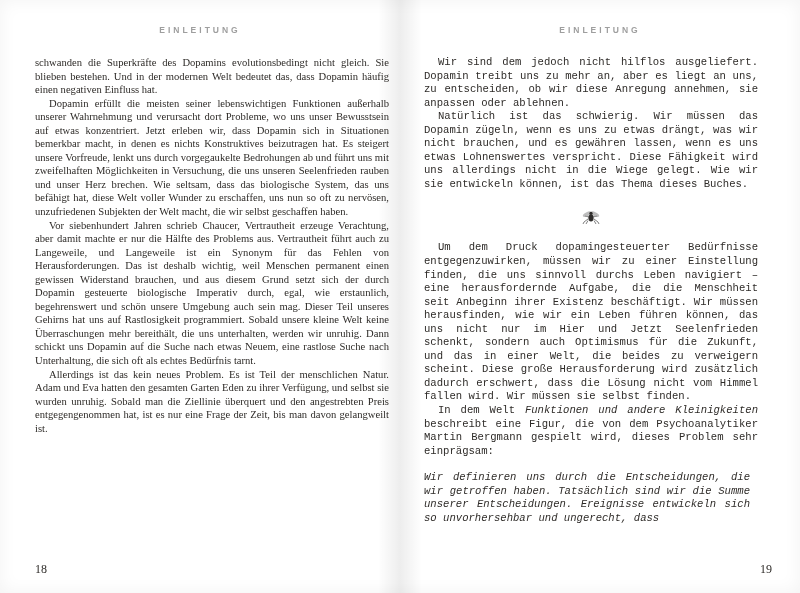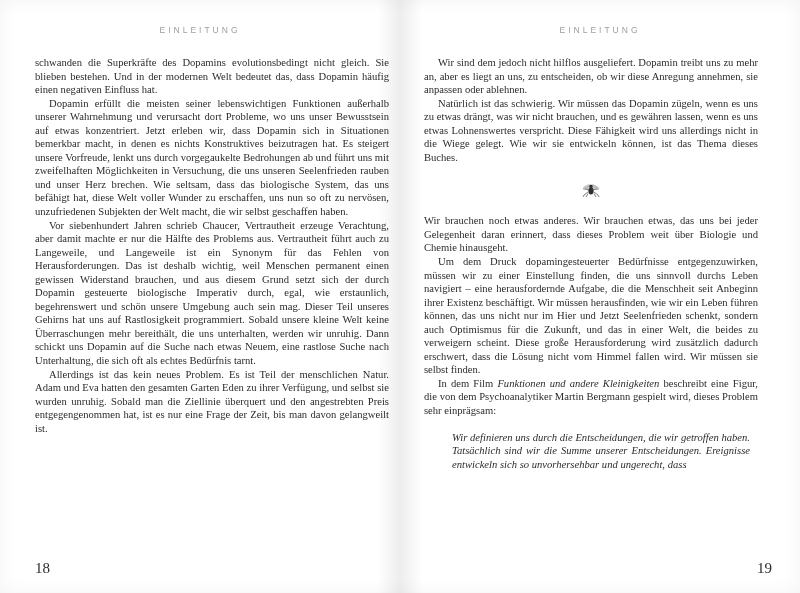--- a/index.html
+++ b/index.html
@@ -28,51 +28,50 @@
     width: 400px; height: 593px;
     box-sizing: border-box;
   }
   .page-header {
     margin-top: 25px;
     text-align: center;
     font-family: "Liberation Sans", "DejaVu Sans", sans-serif;
     font-size: 8.5px;
     letter-spacing: 3px;
     color: #9e9e9e;
-    font-weight: 400;
+    font-weight: 700;
   }
   .page-body {
     margin-top: 21px;
     font-size: 10.6px;
     line-height: 13.55px;
     color: #2e2b28;
     text-align: justify;
     hyphens: auto;
     -webkit-hyphens: auto;
   }
   .page-left .page-body  { padding-left: 35px; padding-right: 11px; }
-  .page-right .page-body { padding-left: 24px; padding-right: 42px; }
+  .page-right .page-body { padding-left: 24px; padding-right: 42px; font-family: Liberation Mono, monospace; }
   .para { margin: 0; }
   .para.indent { text-indent: 14px; }
   .para em { font-style: italic; }
   .para.quote {
     margin-top: 13px;
-    margin-left: 28px;
     margin-right: 8px;
     font-style: italic;
   }
   .ornament {
     text-align: center;
     margin: 17px 0 15px 0;
     line-height: 0;
   }
   .page-number {
     position: absolute;
     bottom: 16px;
-    font-size: 15px;
+    font-size: 12px;
     color: #2e2b28;
   }
   .page-left  .page-number { left: 35px; }
   .page-right .page-number { right: 28px; margin-top: 16px; }
 </style>
 </head>
 <body>
 
 <div class="spread">
 
@@ -101,22 +100,21 @@
         <path d="M15 12.5 L17 16"></path>
         <path d="M10 9 L6 8"></path>
         <path d="M14 9 L18 8"></path>
       </g>
       <ellipse cx="8" cy="6.2" rx="4.6" ry="1.9" fill="#9a9a9a" opacity="0.65" transform="rotate(-28 8 6.2)"></ellipse>
       <ellipse cx="16" cy="6.2" rx="4.6" ry="1.9" fill="#9a9a9a" opacity="0.65" transform="rotate(28 16 6.2)"></ellipse>
       <ellipse cx="12" cy="10" rx="2.6" ry="3.4" fill="#2f2d2b"></ellipse>
       <circle cx="12" cy="5.4" r="1.7" fill="#2f2d2b"></circle>
     </svg>
   </div>
-<p class="para"><span>Wir brauchen noch etwas anderes. Wir brauchen etwas, das uns bei jeder Gelegenheit daran erinnert, dass dieses Problem weit über Biologie und Chemie hinausgeht.</span></p>
         <p class="para indent"><span>Um dem Druck dopamingesteuerter Bedürfnisse entgegenzuwirken, müssen wir zu einer Einstellung finden, die uns sinnvoll durchs Leben navigiert – eine herausfordernde Aufgabe, die die Menschheit seit Anbeginn ihrer Existenz beschäftigt. Wir müssen herausfinden, wie wir ein Leben führen können, das uns nicht nur im Hier und Jetzt Seelenfrieden schenkt, sondern auch Optimismus für die Zukunft, und das in einer Welt, die beides zu verweigern scheint. Diese große Herausforderung wird zusätzlich dadurch erschwert, dass die Lösung nicht vom Himmel fallen wird. Wir müssen sie selbst finden.</span></p>
-        <p class="para indent"><span>In dem Film </span><em>Funktionen und andere Kleinigkeiten</em><span> beschreibt eine Figur, die von dem Psychoanalytiker Martin Bergmann gespielt wird, dieses Problem sehr einprägsam:</span></p>
+        <p class="para indent"><span>In dem Welt </span><em>Funktionen und andere Kleinigkeiten</em><span> beschreibt eine Figur, die von dem Psychoanalytiker Martin Bergmann gespielt wird, dieses Problem sehr einprägsam:</span></p>
         <p class="para quote"><em>Wir definieren uns durch die Entscheidungen, die wir getroffen haben. Tatsächlich sind wir die Summe unserer Entscheidungen. Ereignisse entwickeln sich so unvorhersehbar und ungerecht, dass</em></p>
       </div>
     <div class="page-number">19</div>
   </section>
 
   <div class="gutter-shadow"></div>
 </div>
 
 </body></html>

